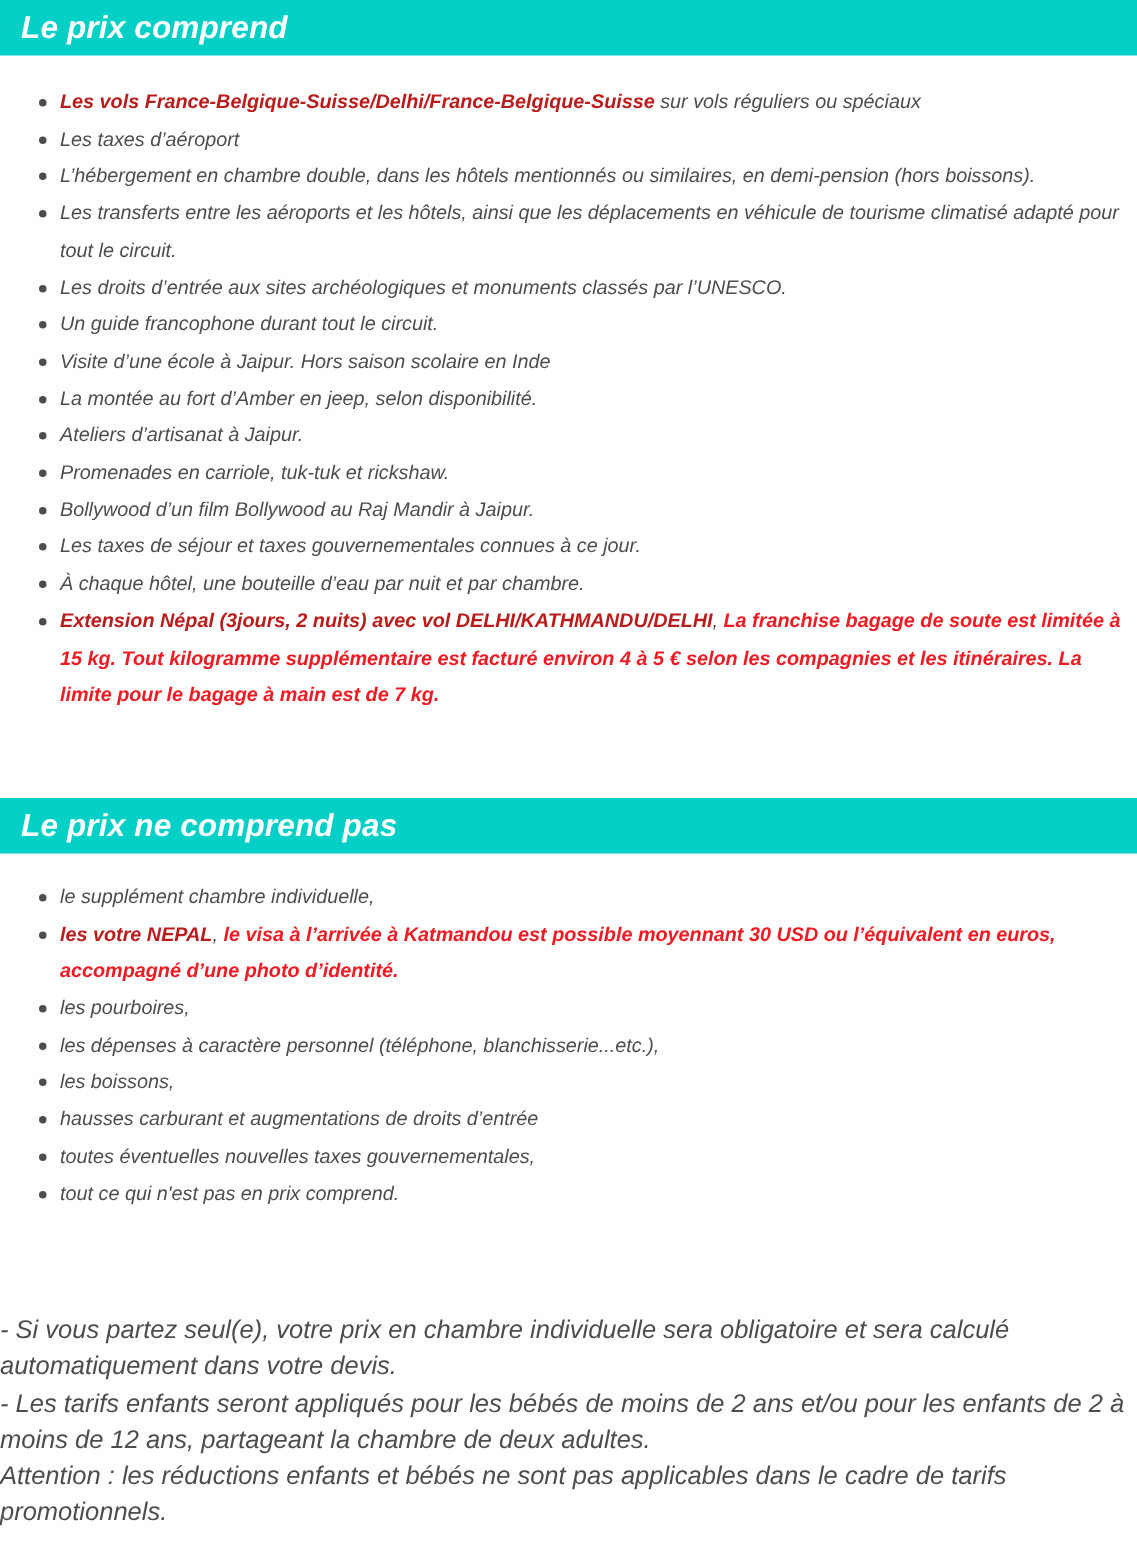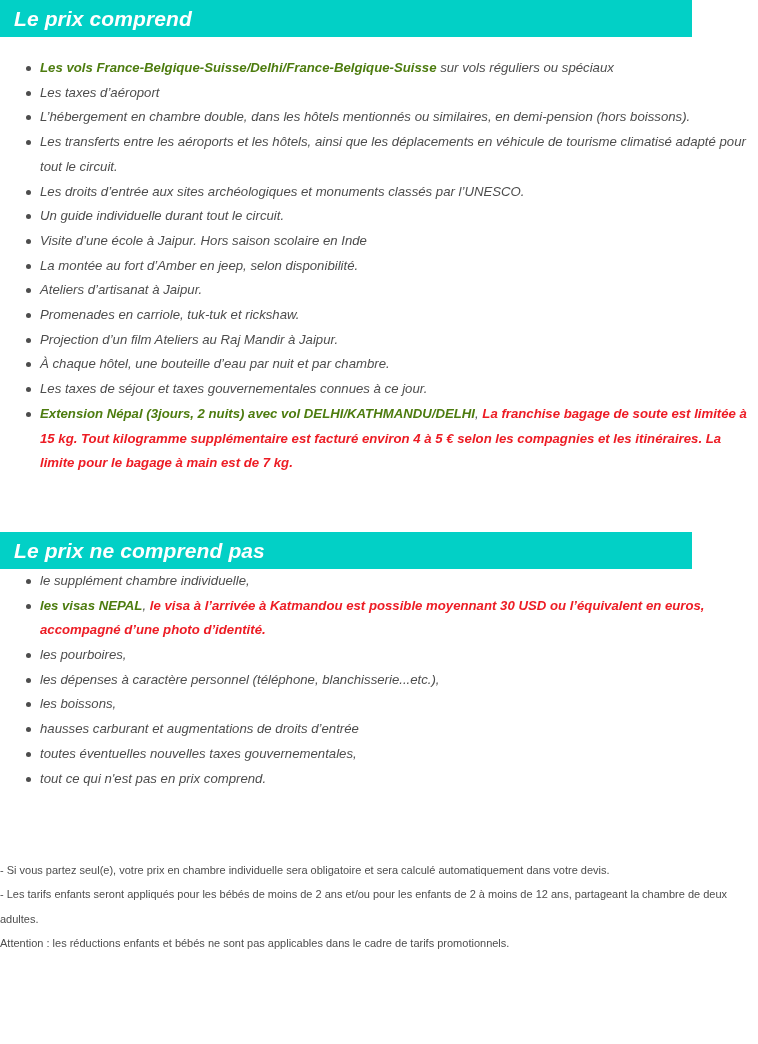--- a/index.html
+++ b/index.html
@@ -29,21 +29,21 @@
     line-height: 37px;
     height: 37px;
     padding-left: 14px;
     letter-spacing: 0.1px;
     box-sizing: border-box;
     overflow: hidden;
     white-space: nowrap;
   }
   .section-header.inset {
     margin-left: 0;
-    width: 692px;
+    width: 758px;
   }
 
   
   .bullet-list {
     list-style: none;
     margin: 0;
     padding: 0;
   }
   .bullet-item {
     position: relative;
@@ -59,77 +59,78 @@
     position: absolute;
     left: 26px;
     top: 10px;
     width: 5px;
     height: 5px;
     border-radius: 50%;
     background: #4d4d4d;
   }
   .bullet-item .b {
     font-weight: bold;
-    color: #4d7c0f;
+    color: #b91c1c;
   }
   .bullet-item .red {
     color: #ed1c24;
     font-weight: bold;
   }
 
   
   .list-block-1 { padding-top: 19px; }
-  .list-block-2 { }
+  .list-block-2 { padding-top: 17px; }
 
   .spacer-1 { height: 56px; }
   .spacer-2 { height: 53px; }
 
   
   .note-block {
     padding-top: 14px;
     padding-left: 0;
     padding-right: 8px;
   }
   .note-line {
-    font-size: 11px;
+    font-style: italic;
+    font-size: 17px;
     line-height: 24.2px;
     color: #4d4d4d;
   }
 </style>
 </head>
 <body>
 
 <div class="page">
 
   <div class="section-header inset">Le prix comprend</div>
 
   <ul class="bullet-list list-block-1" id="included-list">
       <li class="bullet-item"><span class="b">Les vols France-Belgique-Suisse/Delhi/France-Belgique-Suisse</span><span> sur vols réguliers ou spéciaux</span></li>
       <li class="bullet-item"><span>Les taxes d’aéroport</span></li>
       <li class="bullet-item"><span>L’hébergement en chambre double, dans les hôtels mentionnés ou similaires, en demi-pension (hors boissons).</span></li>
       <li class="bullet-item"><span>Les transferts entre les aéroports et les hôtels, ainsi que les déplacements en véhicule de tourisme climatisé adapté pour tout le circuit.</span></li>
       <li class="bullet-item"><span>Les droits d’entrée aux sites archéologiques et monuments classés par l’UNESCO.</span></li>
-      <li class="bullet-item"><span>Un guide individuelle durant tout le circuit.</span></li>
+      <li class="bullet-item"><span>Un guide francophone durant tout le circuit.</span></li>
       <li class="bullet-item"><span>Visite d’une école à Jaipur. Hors saison scolaire en Inde</span></li>
       <li class="bullet-item"><span>La montée au fort d’Amber en jeep, selon disponibilité.</span></li>
       <li class="bullet-item"><span>Ateliers d’artisanat à Jaipur.</span></li>
       <li class="bullet-item"><span>Promenades en carriole, tuk-tuk et rickshaw.</span></li>
-      <li class="bullet-item"><span>Projection d’un film Ateliers au Raj Mandir à Jaipur.</span></li>
+      <li class="bullet-item"><span>Bollywood d’un film Bollywood au Raj Mandir à Jaipur.</span></li>
+      <li class="bullet-item"><span>Les taxes de séjour et taxes gouvernementales connues à ce jour.</span></li>
       <li class="bullet-item"><span>À chaque hôtel, une bouteille d’eau par nuit et par chambre.</span></li>
-      <li class="bullet-item"><span>Les taxes de séjour et taxes gouvernementales connues à ce jour.</span></li>
       <li class="bullet-item"><span class="b">Extension Népal (3jours, 2 nuits) avec vol DELHI/KATHMANDU/DELHI</span><span>, </span><span class="red">La franchise bagage de soute est limitée à 15 kg. Tout kilogramme supplémentaire est facturé environ 4 à 5 € selon les compagnies et les itinéraires. La limite pour le bagage à main est de 7 kg.</span></li>
     </ul>
 
   <div class="spacer-1"></div>
 
   <div class="section-header inset">Le prix ne comprend pas</div>
 
   <ul class="bullet-list list-block-2" id="not-included-list">
       <li class="bullet-item"><span>le supplément chambre individuelle,</span></li>
-      <li class="bullet-item"><span class="b">les visas NEPAL</span><span>, </span><span class="red">le visa à l’arrivée à Katmandou est possible moyennant 30 USD ou l’équivalent en euros, accompagné d’une photo d’identité.</span></li>
+      <li class="bullet-item"><span class="b">les votre NEPAL</span><span>, </span><span class="red">le visa à l’arrivée à Katmandou est possible moyennant 30 USD ou l’équivalent en euros, accompagné d’une photo d’identité.</span></li>
       <li class="bullet-item"><span>les pourboires,</span></li>
       <li class="bullet-item"><span>les dépenses à caractère personnel (téléphone, blanchisserie...etc.),</span></li>
       <li class="bullet-item"><span>les boissons,</span></li>
       <li class="bullet-item"><span>hausses carburant et augmentations de droits d’entrée</span></li>
       <li class="bullet-item"><span>toutes éventuelles nouvelles taxes gouvernementales,</span></li>
       <li class="bullet-item"><span>tout ce qui n'est pas en prix comprend.</span></li>
     </ul>
 
   <div class="spacer-2"></div>
 

